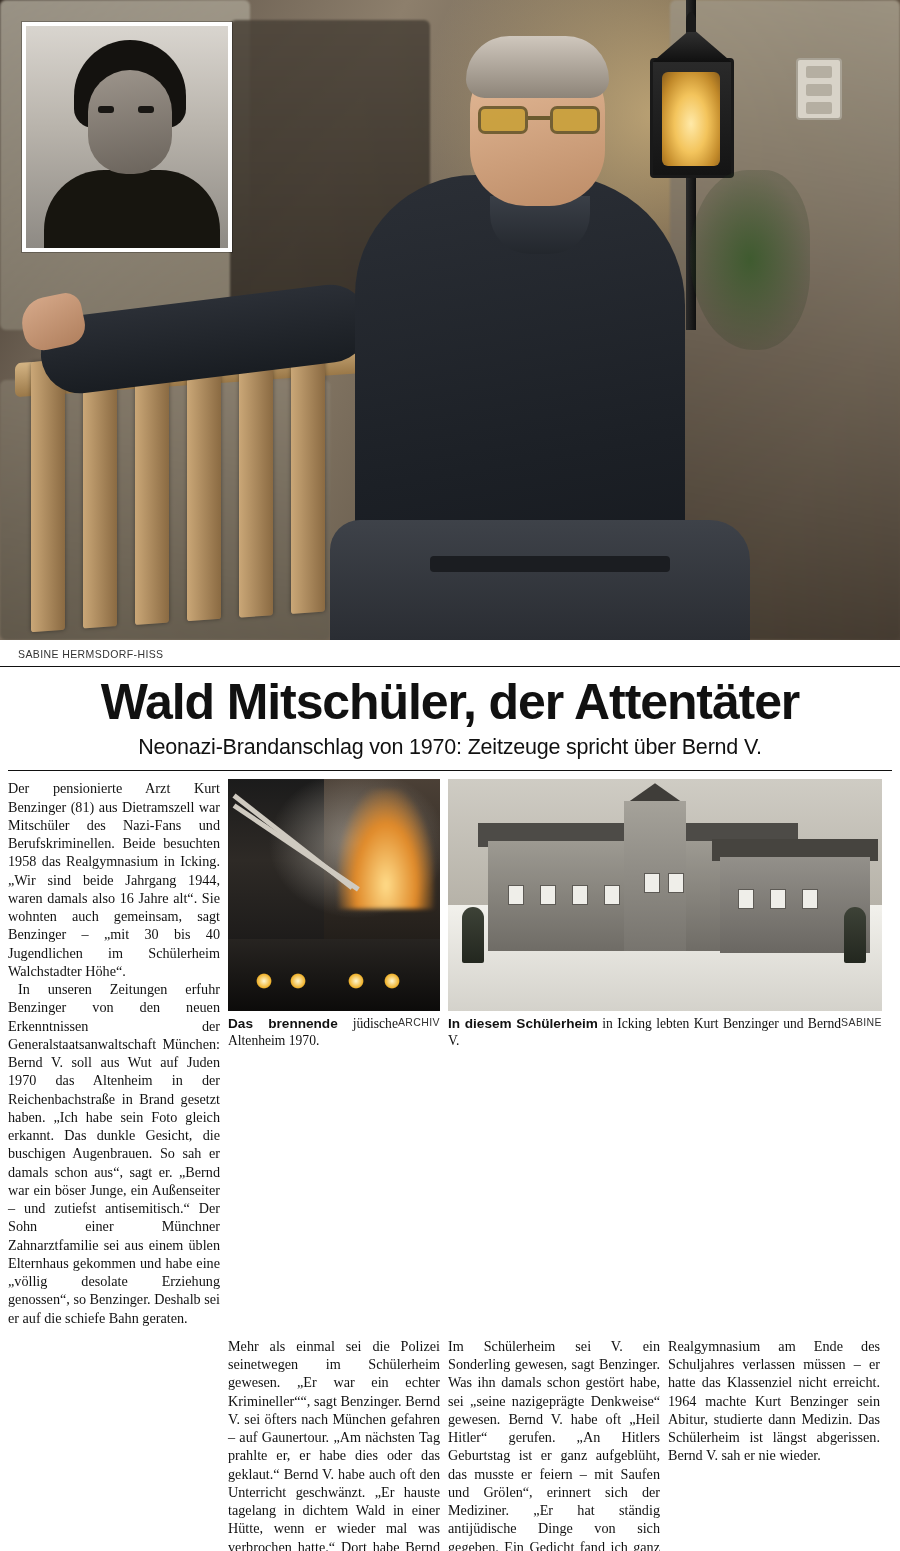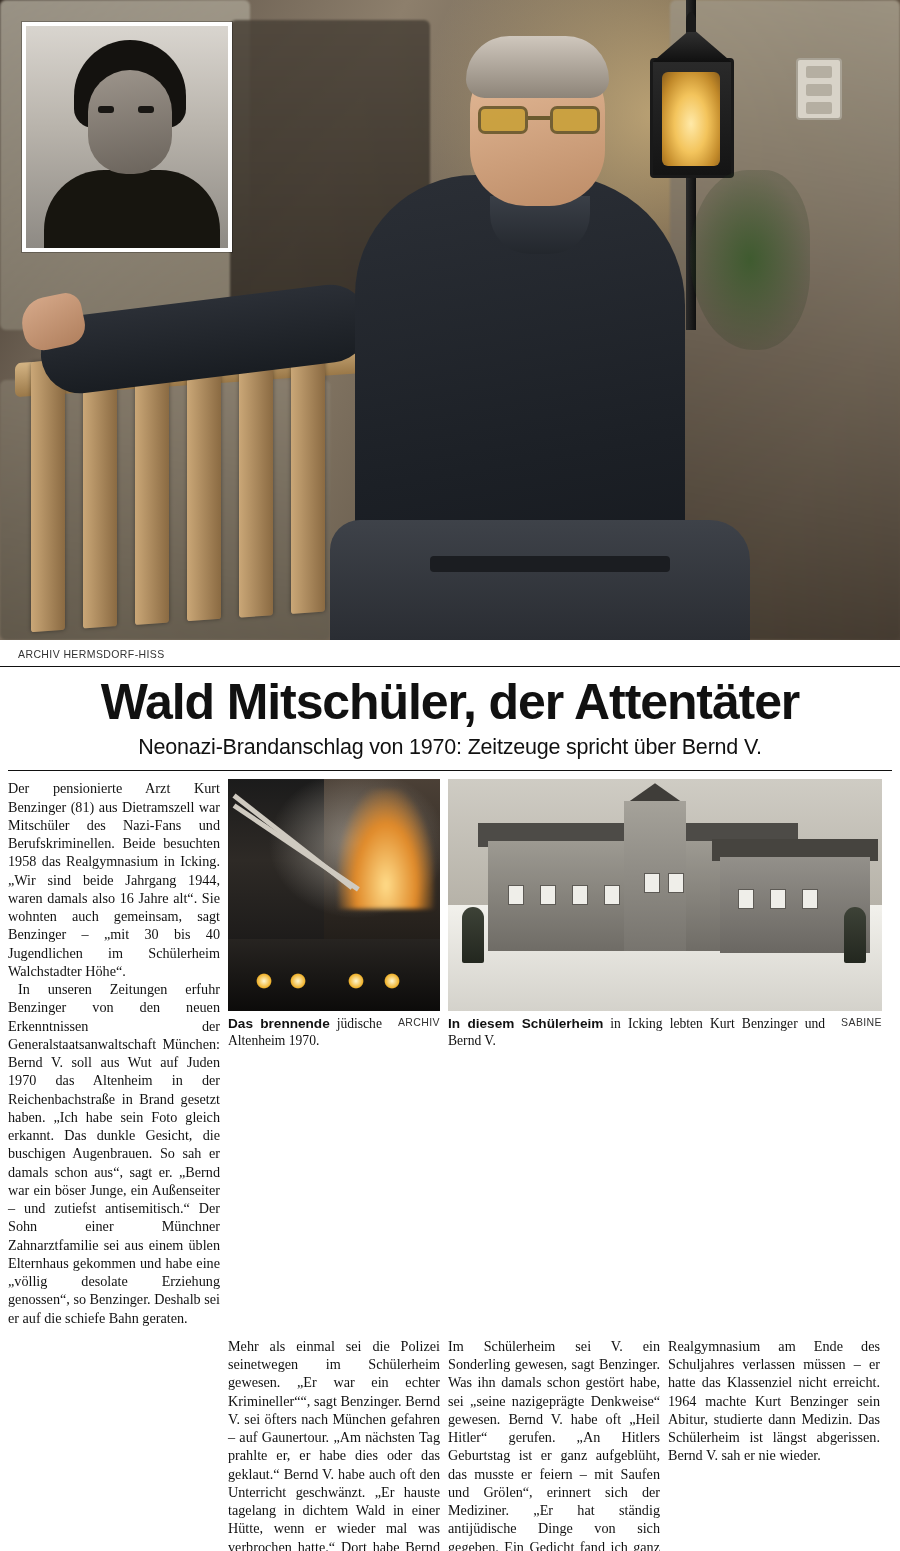--- a/index.html
+++ b/index.html
@@ -200,21 +200,20 @@
     margin-top: 5px;
     text-align: justify;
   }
   .fig-cap b { font-family: "Liberation Sans", sans-serif; font-weight: bold; }
   .fig-cap .src {
     font-family: "Liberation Sans", sans-serif;
     font-size: 10.5px;
     letter-spacing: .4px;
     color: #333;
     float: right;
-    margin-left: 16px;
   }
 
   
   .fire { height: 232px; background: linear-gradient(180deg,#1b1b1b 0%, #2e2a26 35%, #0f0f10 100%); }
   .fire-build { position: absolute; left: 96px; top: 0; right: 0; bottom: 64px; background: linear-gradient(180deg,#4b4036,#211d19); }
   .fire-flame { position: absolute; left: 110px; top: 10px; width: 96px; height: 120px; background: radial-gradient(ellipse at 50% 80%, #ffdc8a, #e08a2a 45%, rgba(120,60,10,0) 75%); filter: blur(2px); }
   .fire-smoke { position: absolute; left: 40px; top: -10px; width: 180px; height: 150px; background: radial-gradient(ellipse at 50% 50%, rgba(210,205,195,.55), rgba(160,155,145,0) 70%); }
   .crane { position: absolute; left: 6px; top: 14px; width: 150px; height: 170px; }
   .crane i { position: absolute; left: 0; top: 0; width: 150px; height: 5px; background: #cfcac0; transform-origin: left center; transform: rotate(38deg); }
   .crane i:nth-child(2) { top: 10px; transform: rotate(34deg); }
@@ -303,21 +302,21 @@
       <div class="ip-shoulders"></div>
       <div class="ip-hair"></div>
       <div class="ip-face"></div>
       <div class="ip-eye l"></div>
       <div class="ip-eye r"></div>
     </div>
   </div>
 </div>
 
 <div class="hero-caption">
-  <div class="credit">ARCHIV HERMSDORF-HISS</div>
+  <div class="credit">SABINE HERMSDORF-HISS</div>
 </div>
 
 <h1 class="headline">Wald Mitschüler, der Attentäter</h1>
 <div class="subhead">Neonazi-Brandanschlag von 1970: Zeitzeuge spricht über Bernd V.</div>
 <div class="rule"></div>
 
 <div class="body-area">
 
   <div class="top-row">
 

